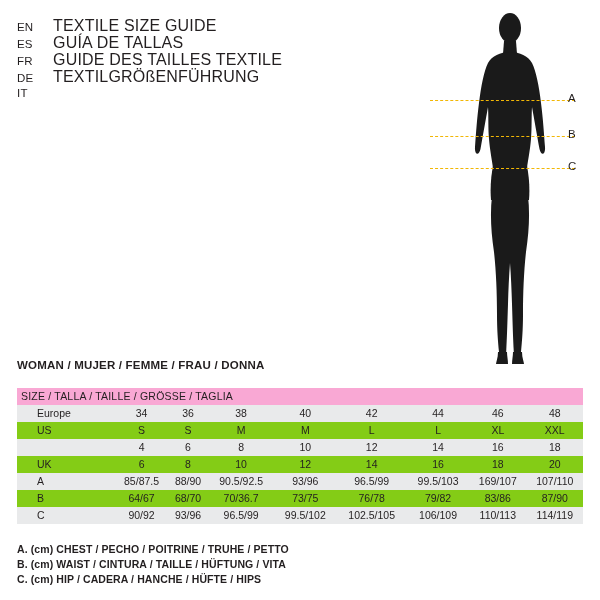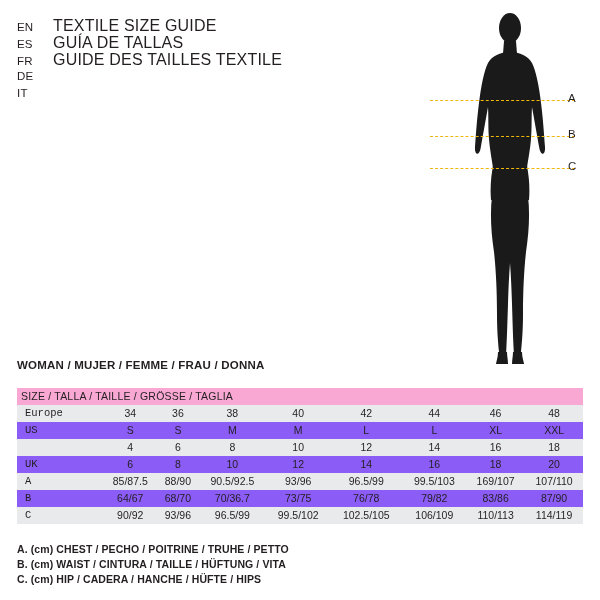--- a/index.html
+++ b/index.html
@@ -86,36 +86,35 @@
   }
   table.size-table td {
     padding: 0;
     height: 17px;
     line-height: 17px;
     text-align: center;
     white-space: nowrap;
   }
   table.size-table td.rowlabel {
     text-align: left;
-    padding-left: 8px;
+    padding-left: 20px;
     width: 78px;
-    font-family: Liberation Mono, monospace;
   }
   tr.head td {
     background: #f9a8d4;
     text-align: left;
     padding-left: 4px;
     font-size: 10.5px;
     letter-spacing: .2px;
   }
   tr.shade td {
     background: #e9eaeb;
   }
   tr.plain td {
-    background: #8b5cf6;
+    background: #84cc16;
   }
 
   
   .footnotes {
     position: absolute;
     left: 17px;
     top: 542px;
     width: 566px;
   }
   .footnote {
@@ -138,20 +137,21 @@
     <div class="lang-row">
       <span class="lang-code">ES</span>
       <span class="lang-text">GUÍA DE TALLAS</span>
     </div>
     <div class="lang-row">
       <span class="lang-code">FR</span>
       <span class="lang-text">GUIDE DES TAILLES TEXTILE</span>
     </div>
     <div class="lang-row">
       <span class="lang-code">DE</span>
+      <span class="lang-text">TEXTILGRÖßENFÜHRUNG</span>
     </div>
     <div class="lang-row">
       <span class="lang-code">IT</span>
     </div>
   </div>
 
   <div class="figure-wrap">
     <svg width="160" height="360" viewBox="0 0 160 360" aria-hidden="true">
       <g fill="#1a1a1a">
 

